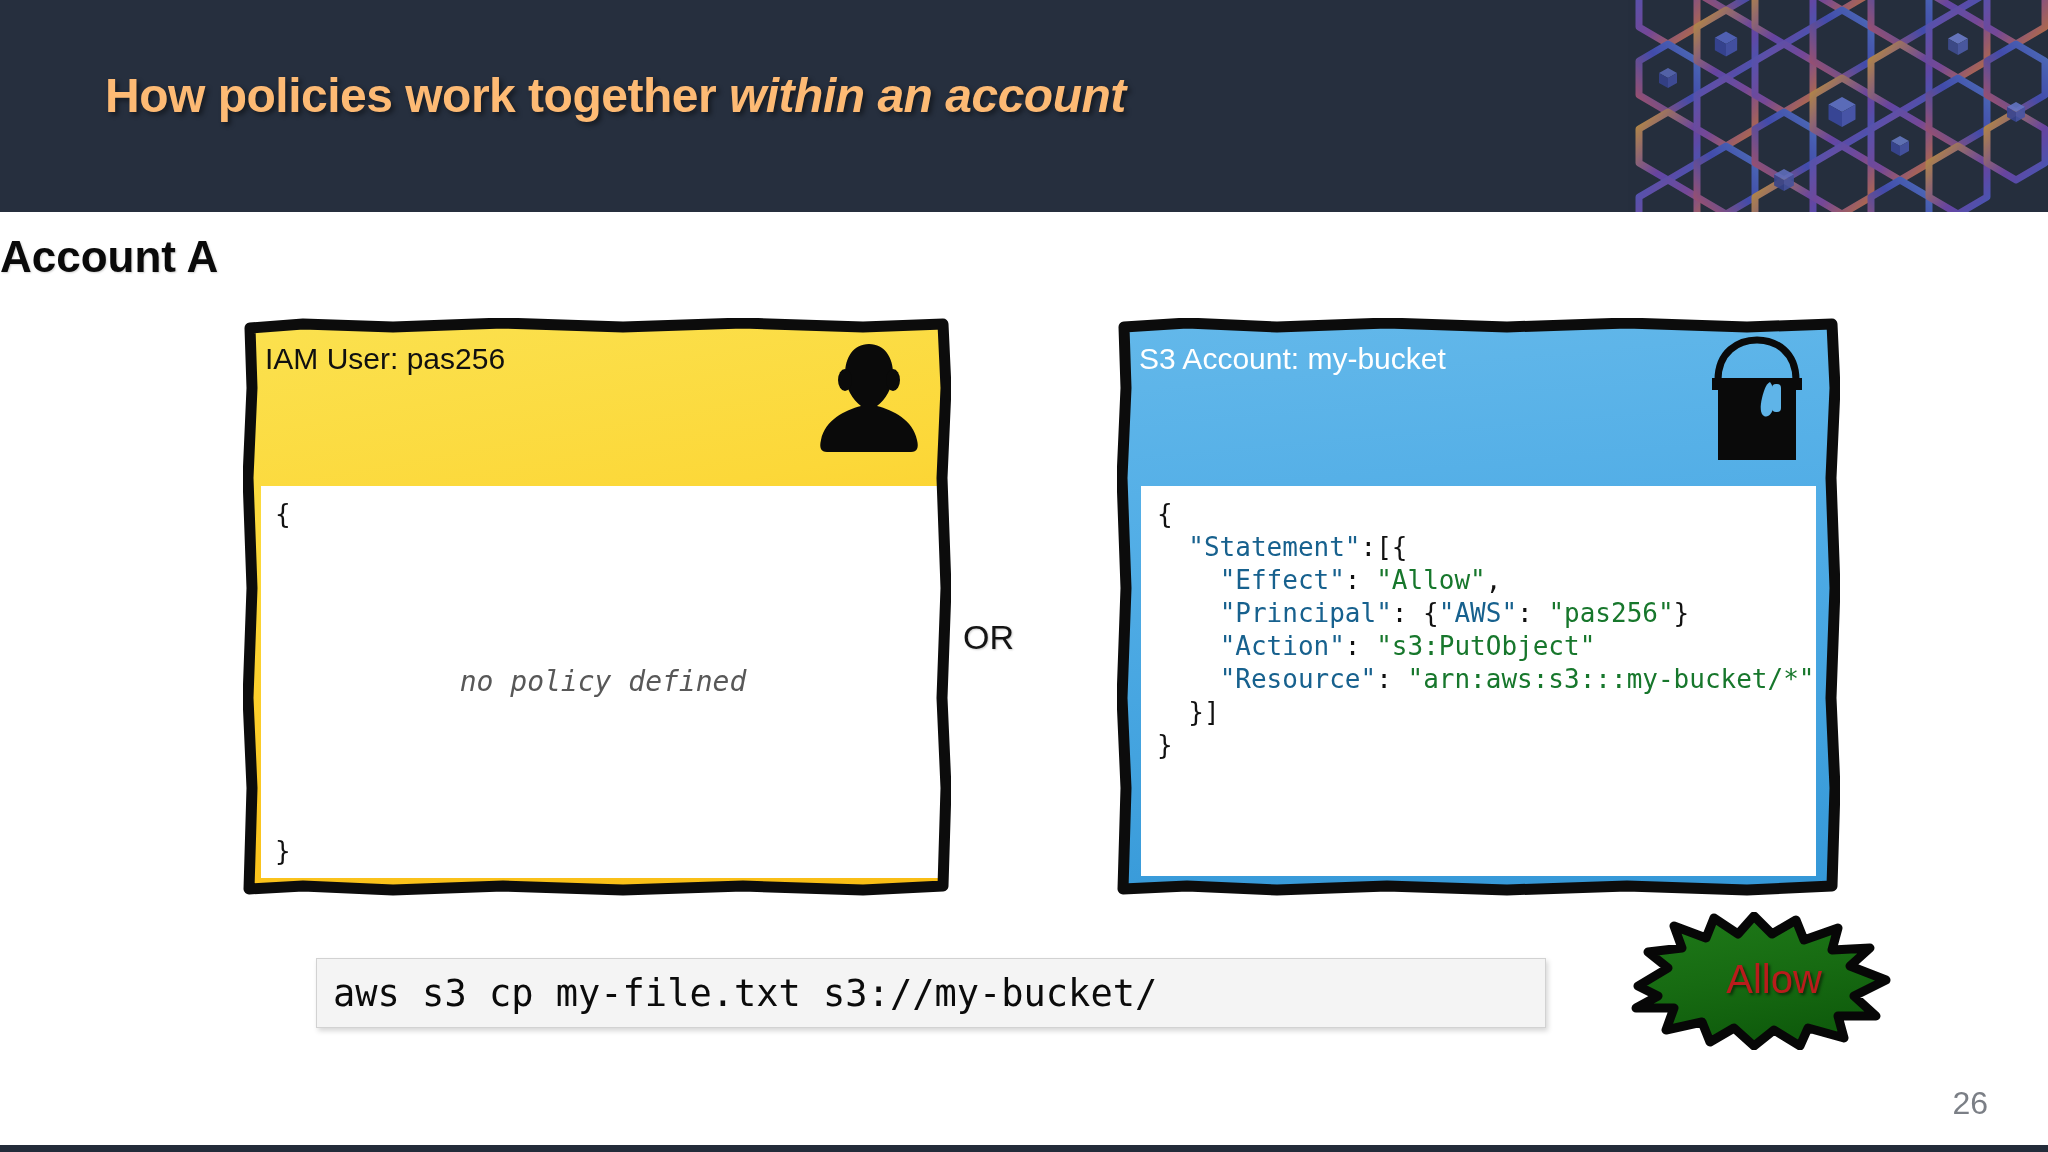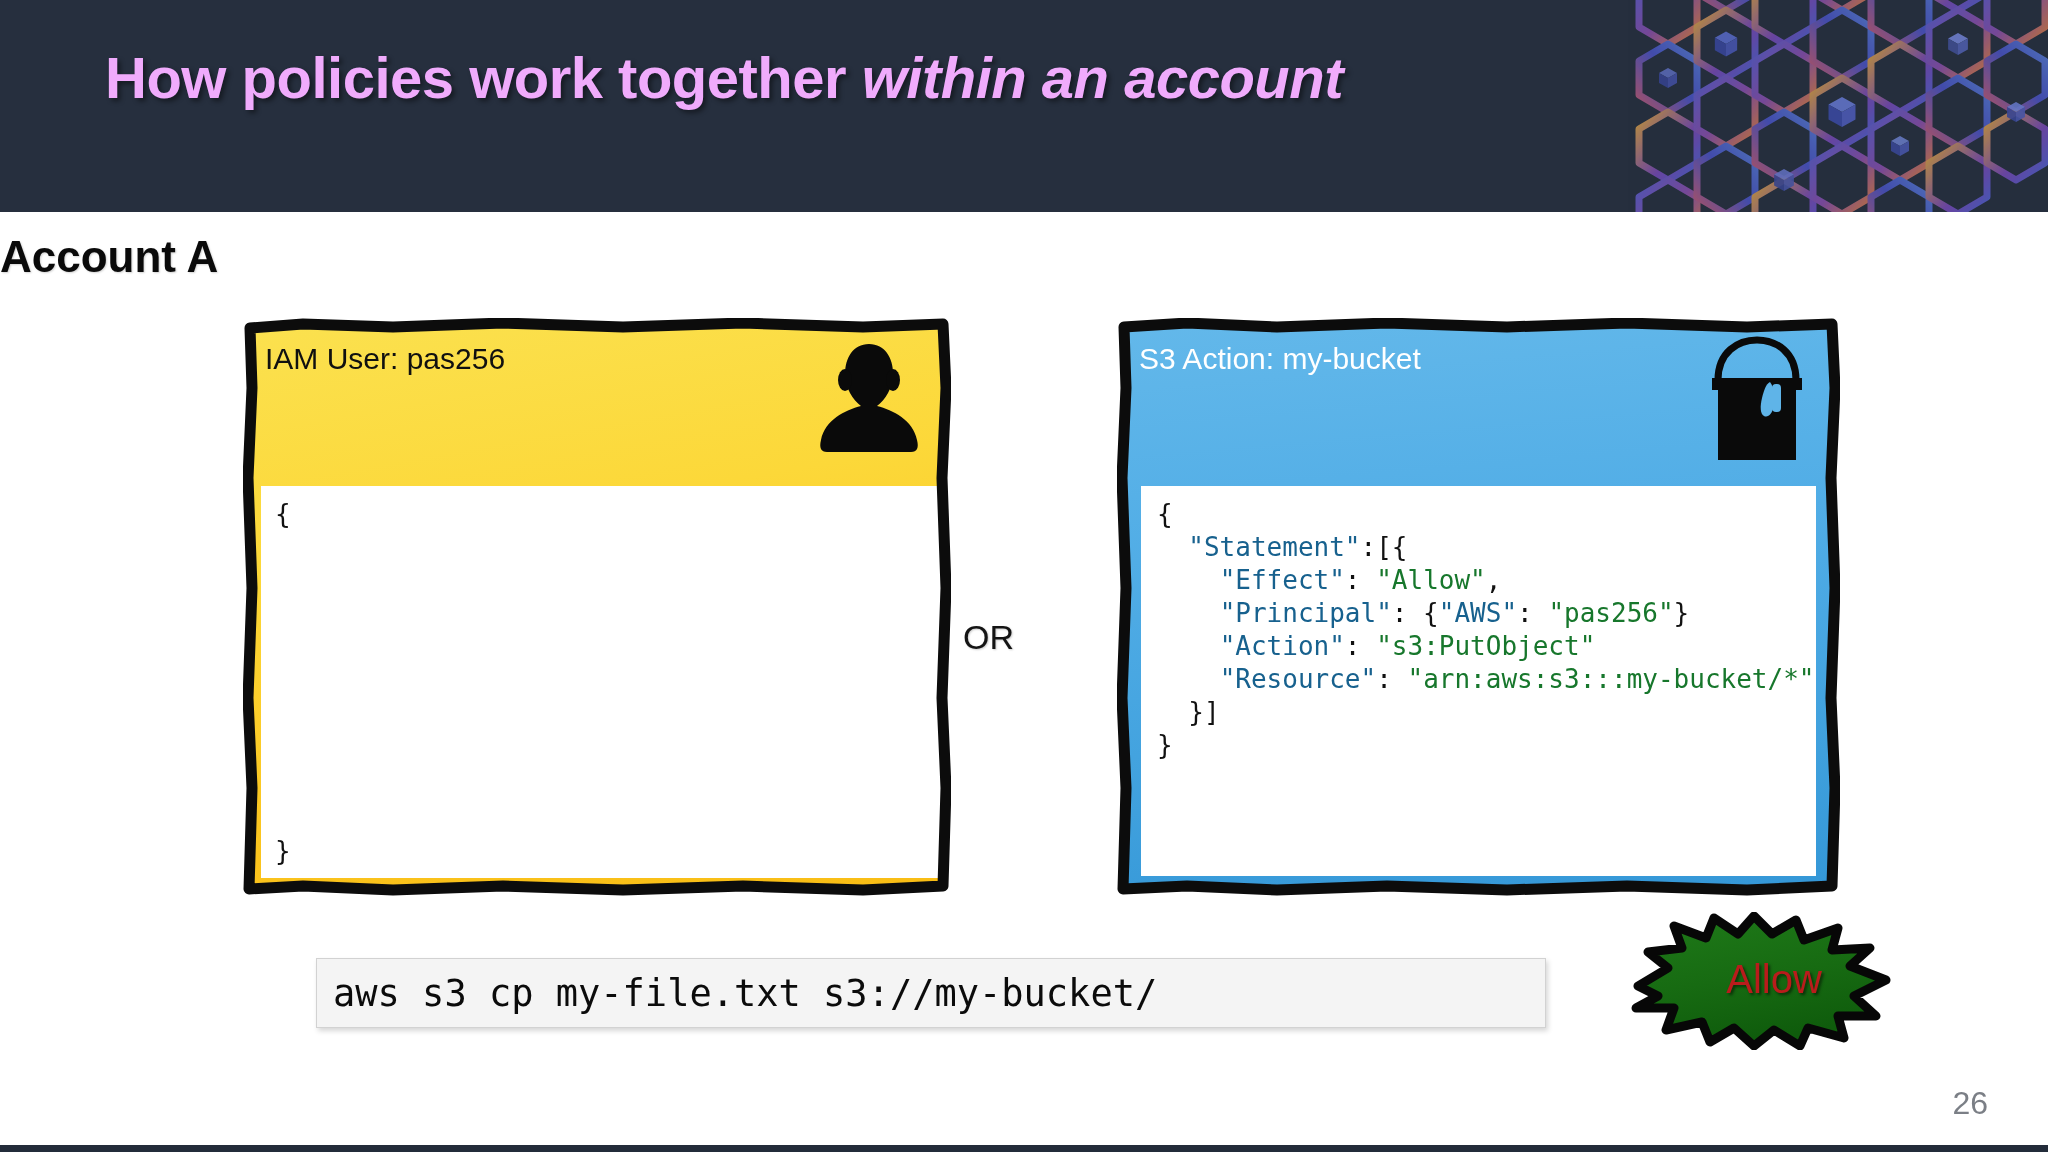--- a/index.html
+++ b/index.html
@@ -16,24 +16,24 @@
     position:absolute; left:0; top:0; width:2048px; height:212px;
     background:#262f3e;
     overflow:hidden;
   }
   .header-pattern {
     position:absolute; right:0; top:0; width:420px; height:212px;
     opacity:0.85;
   }
   .header-title {
     position:absolute;
-    left:105px; top:44px;
-    font-size:58px;
+    left:105px; top:68px;
+    font-size:48px;
     font-weight:bold;
-    color:#f0abfc;
+    color:#fdba74;
     letter-spacing:-0.5px;
     white-space:nowrap;
     text-shadow:3px 3px 5px rgba(0,0,0,0.45);
     z-index:3;
   }
   .header-title em { font-style:italic; }
 
   
   .account-title {
     position:absolute;
@@ -350,34 +350,35 @@
     <div class="entity-label" id="user-label">IAM User: pas256</div>
 
     <svg class="entity-icon" width="108" height="118" viewBox="0 0 108 118">
       <path d="M54 8 C38 8 30 22 30 38 C30 52 38 64 46 70 C30 74 10 84 6 104 C4 112 6 116 12 116 L96 116 C102 116 104 112 102 104 C98 84 78 74 62 70 C70 64 78 52 78 38 C78 22 70 8 54 8 Z" fill="#0a0a0a"></path>
       <ellipse cx="30" cy="44" rx="7" ry="11" fill="#0a0a0a"></ellipse>
       <ellipse cx="78" cy="44" rx="7" ry="11" fill="#0a0a0a"></ellipse>
     </svg>
 
     <div class="code-panel" id="user-code">
       <div class="brace-top">{</div>
+      <div class="empty-note">no policy defined</div>
       <div class="brace-bot">}</div>
     </div>
   </div>
   <svg class="sketch-border" viewBox="0 0 708 578" preserveAspectRatio="none">
     <path d="M7,10 L60,6 L150,9 L260,5 L380,9 L500,5 L620,9 L700,6 L703,70 L699,160 L703,270 L699,380 L703,470 L700,568
              L620,572 L500,568 L380,572 L260,568 L150,572 L60,568 L6,571 L9,470 L5,380 L9,270 L5,160 L9,70 Z" fill="none" stroke="#0c0c0c" stroke-width="11" stroke-linejoin="round"></path>
   </svg>
 </div>
 
 <div class="entity-box" id="bucket-box">
   <div class="entity-inner">
     <div class="bucket-fill"></div>
 
-    <div class="entity-label" id="bucket-label">S3 Action: my-bucket</div>
+    <div class="entity-label" id="bucket-label">S3 Account: my-bucket</div>
 
     <svg class="entity-icon" width="110" height="128" viewBox="0 0 110 128">
       <path d="M16 44 C16 16 36 4 55 4 C74 4 94 16 94 44" fill="none" stroke="#0a0a0a" stroke-width="7"></path>
       <path d="M10 42 L100 42 L100 54 L94 54 L94 124 L16 124 L16 54 L10 54 Z" fill="#0a0a0a"></path>
       <path d="M68 46 C72 52 74 60 72 70 C70 78 66 82 62 80 C58 78 58 70 60 62 C62 54 64 48 68 46 Z" fill="#5fb4e8"></path>
       <rect x="70" y="48" width="9" height="28" rx="4" fill="#5fb4e8"></rect>
     </svg>
 
     <div class="code-panel" id="bucket-code">
       <div id="bucket-policy-lines">

